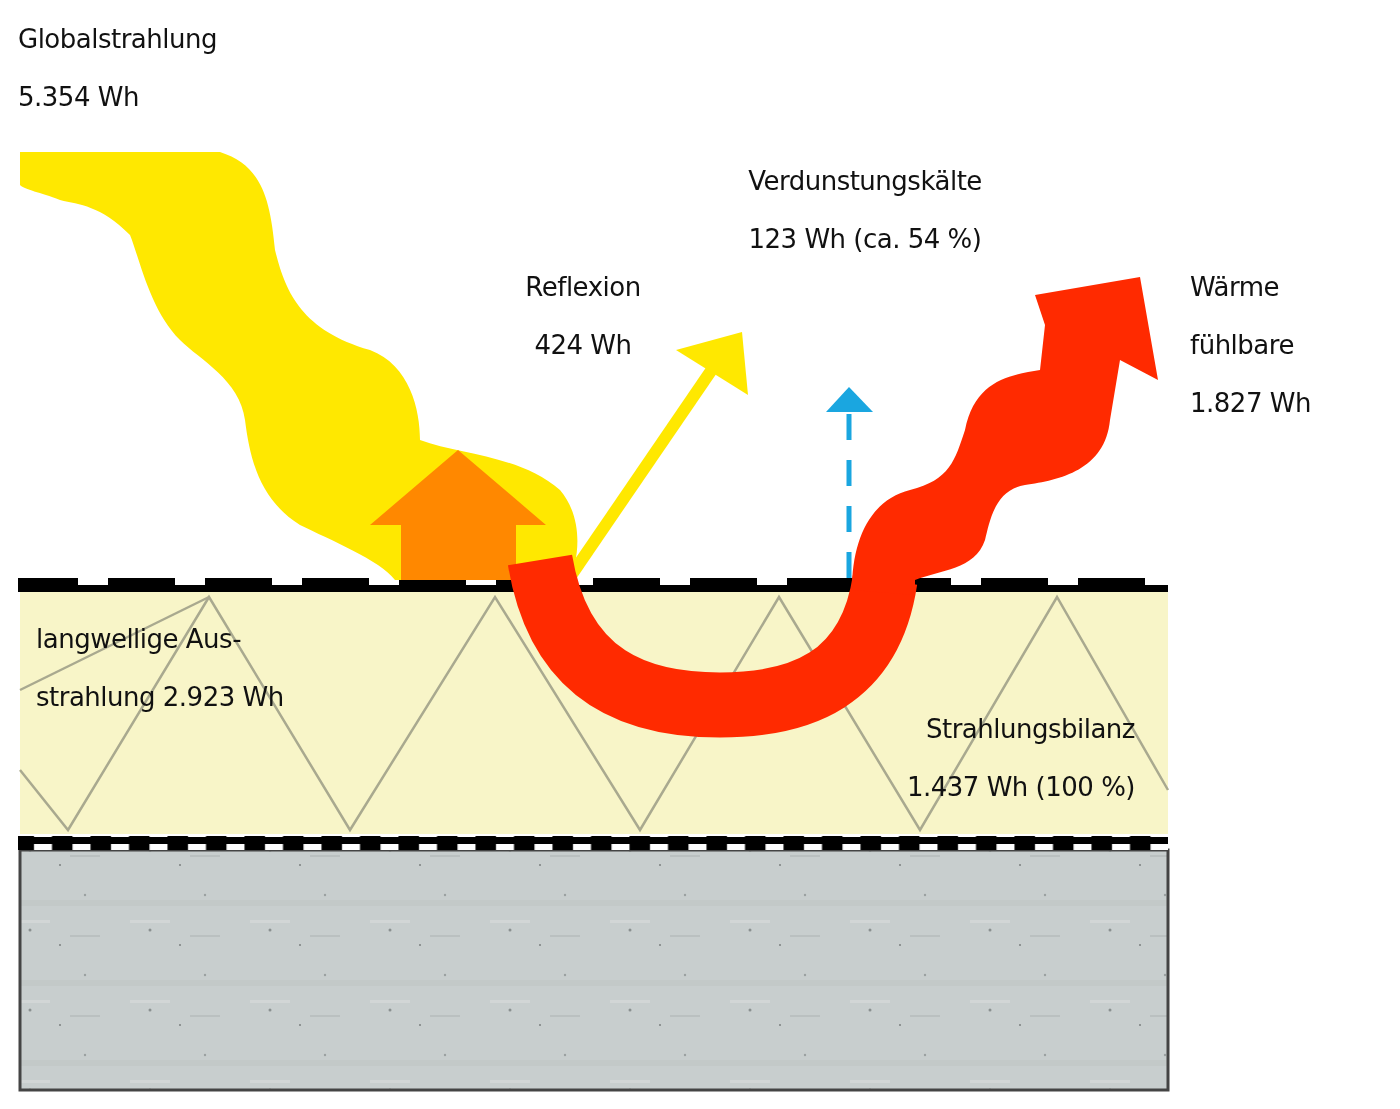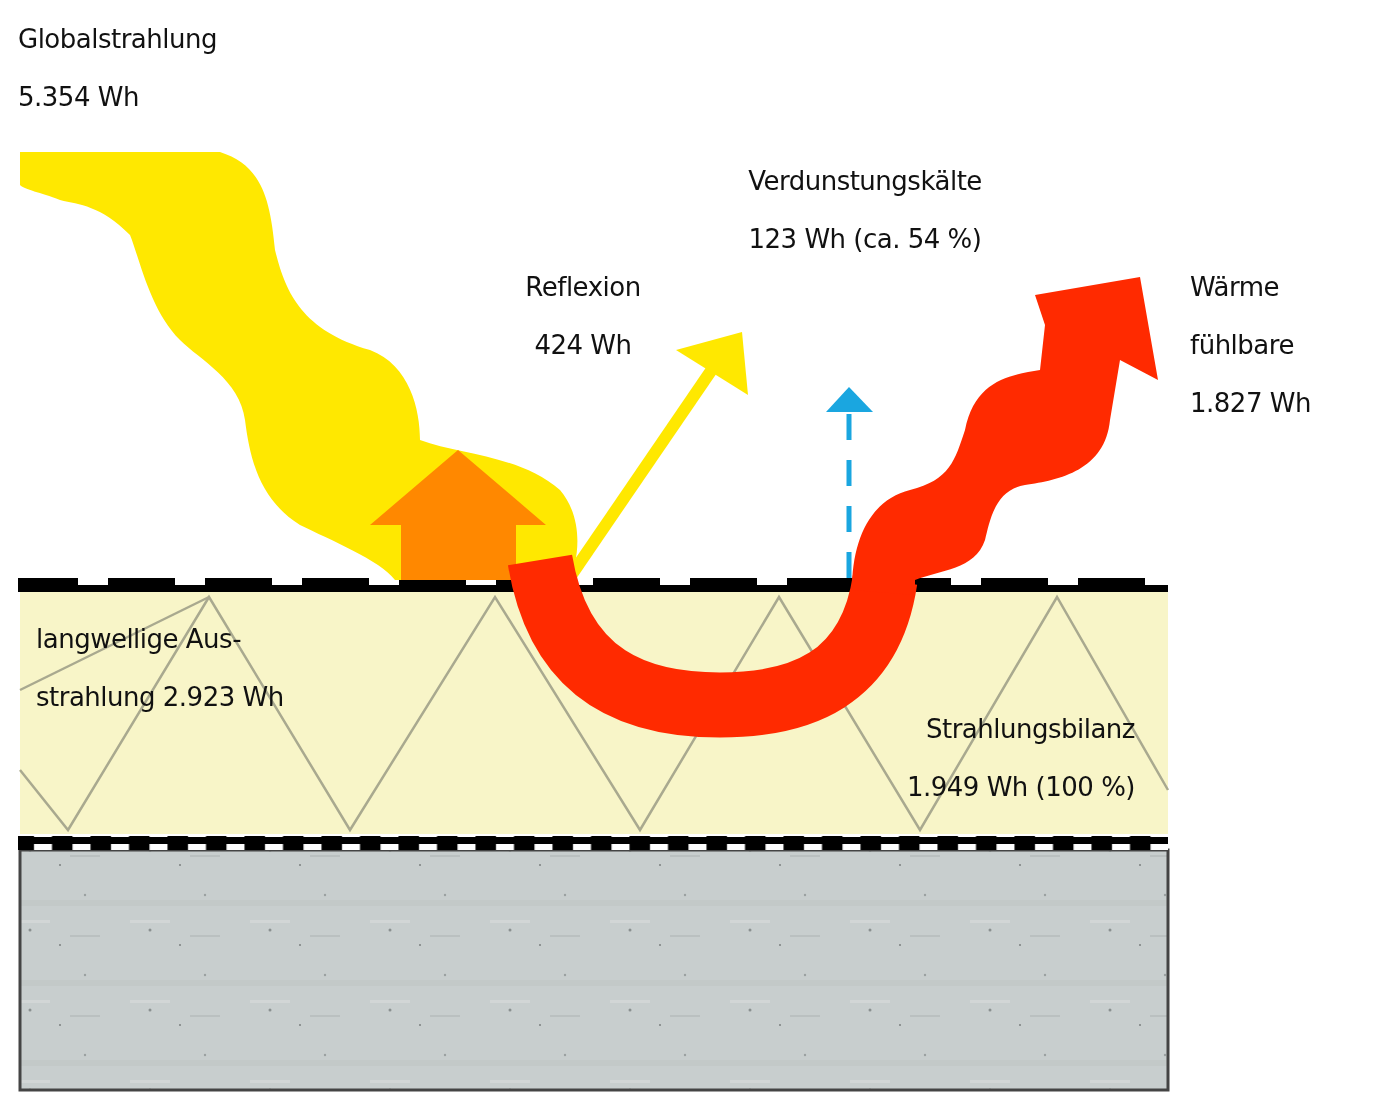--- a/index.html
+++ b/index.html
@@ -98,15 +98,15 @@
     <span>1.827 Wh</span>
   </div>
 
   <div class="label" style="left:36px; top:610px;">
     <span>langwellige Aus-</span>
     <span>strahlung 2.923 Wh</span>
   </div>
 
   <div class="label right" style="left:760px; top:700px; width:375px;">
     <span>Strahlungsbilanz</span>
-    <span>1.949 Wh (100 %)</span>
+    <span>1.437 Wh (100 %)</span>
   </div>
 </div>
 
 </body></html>

